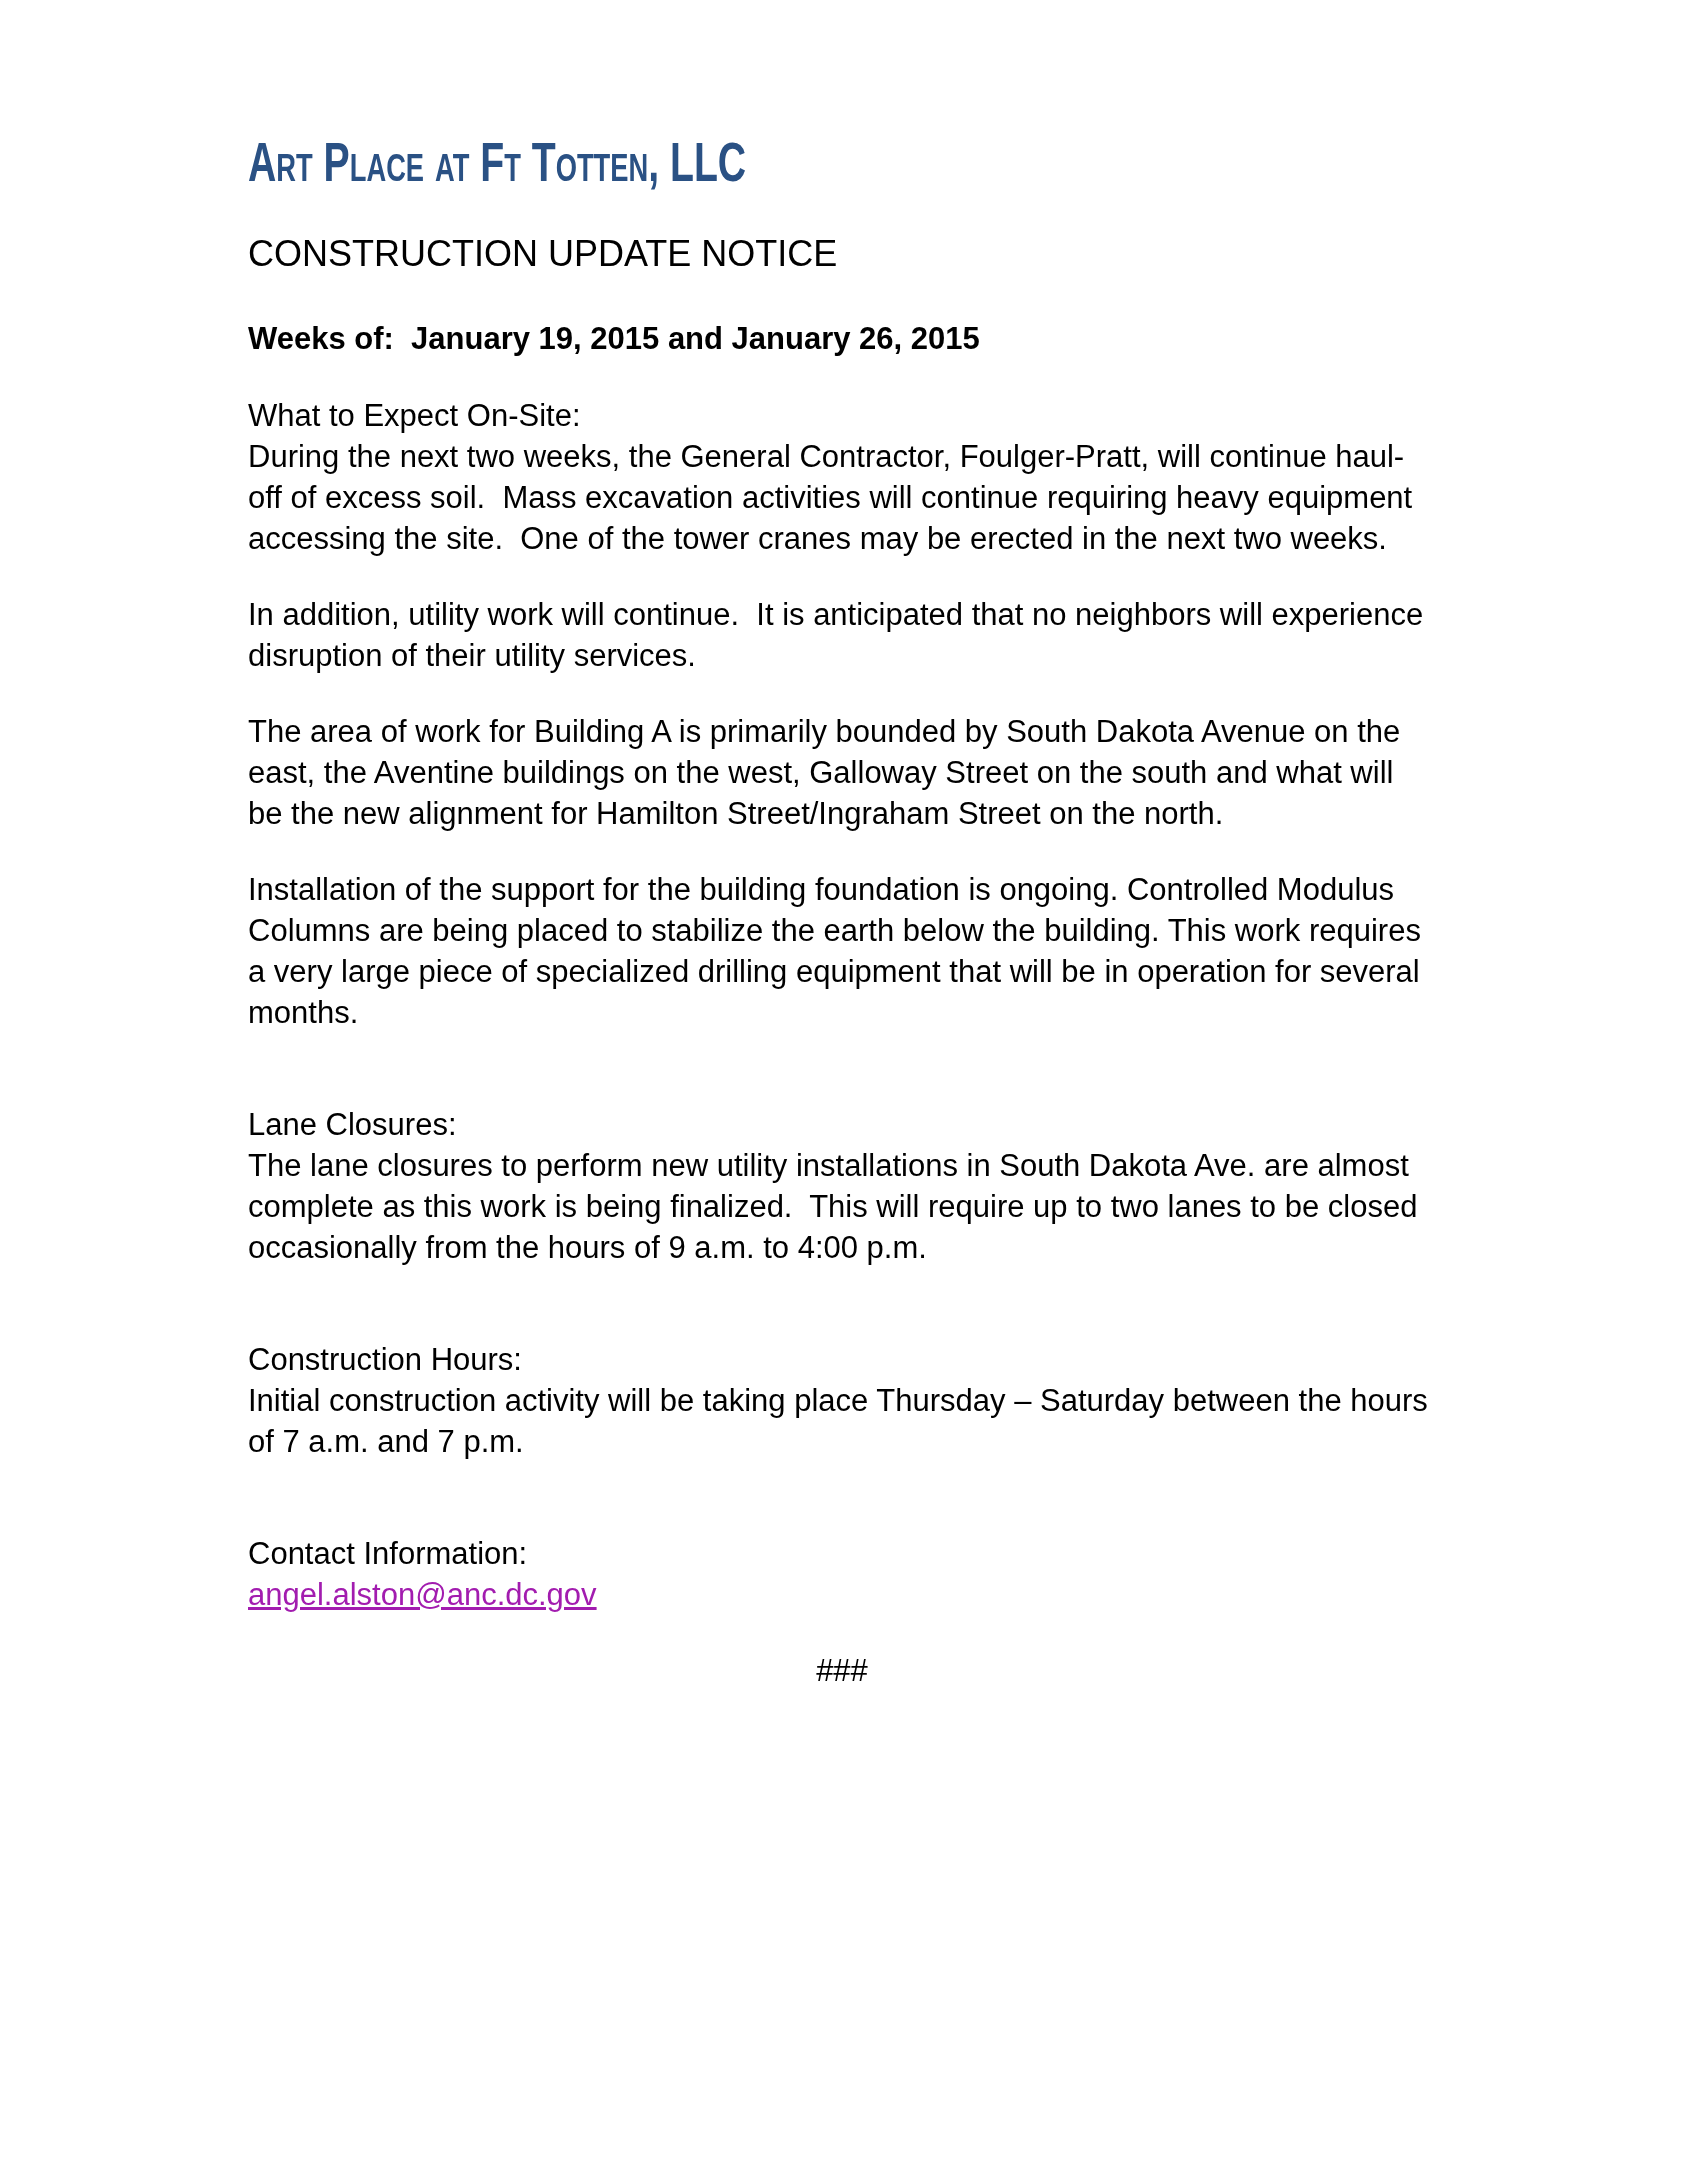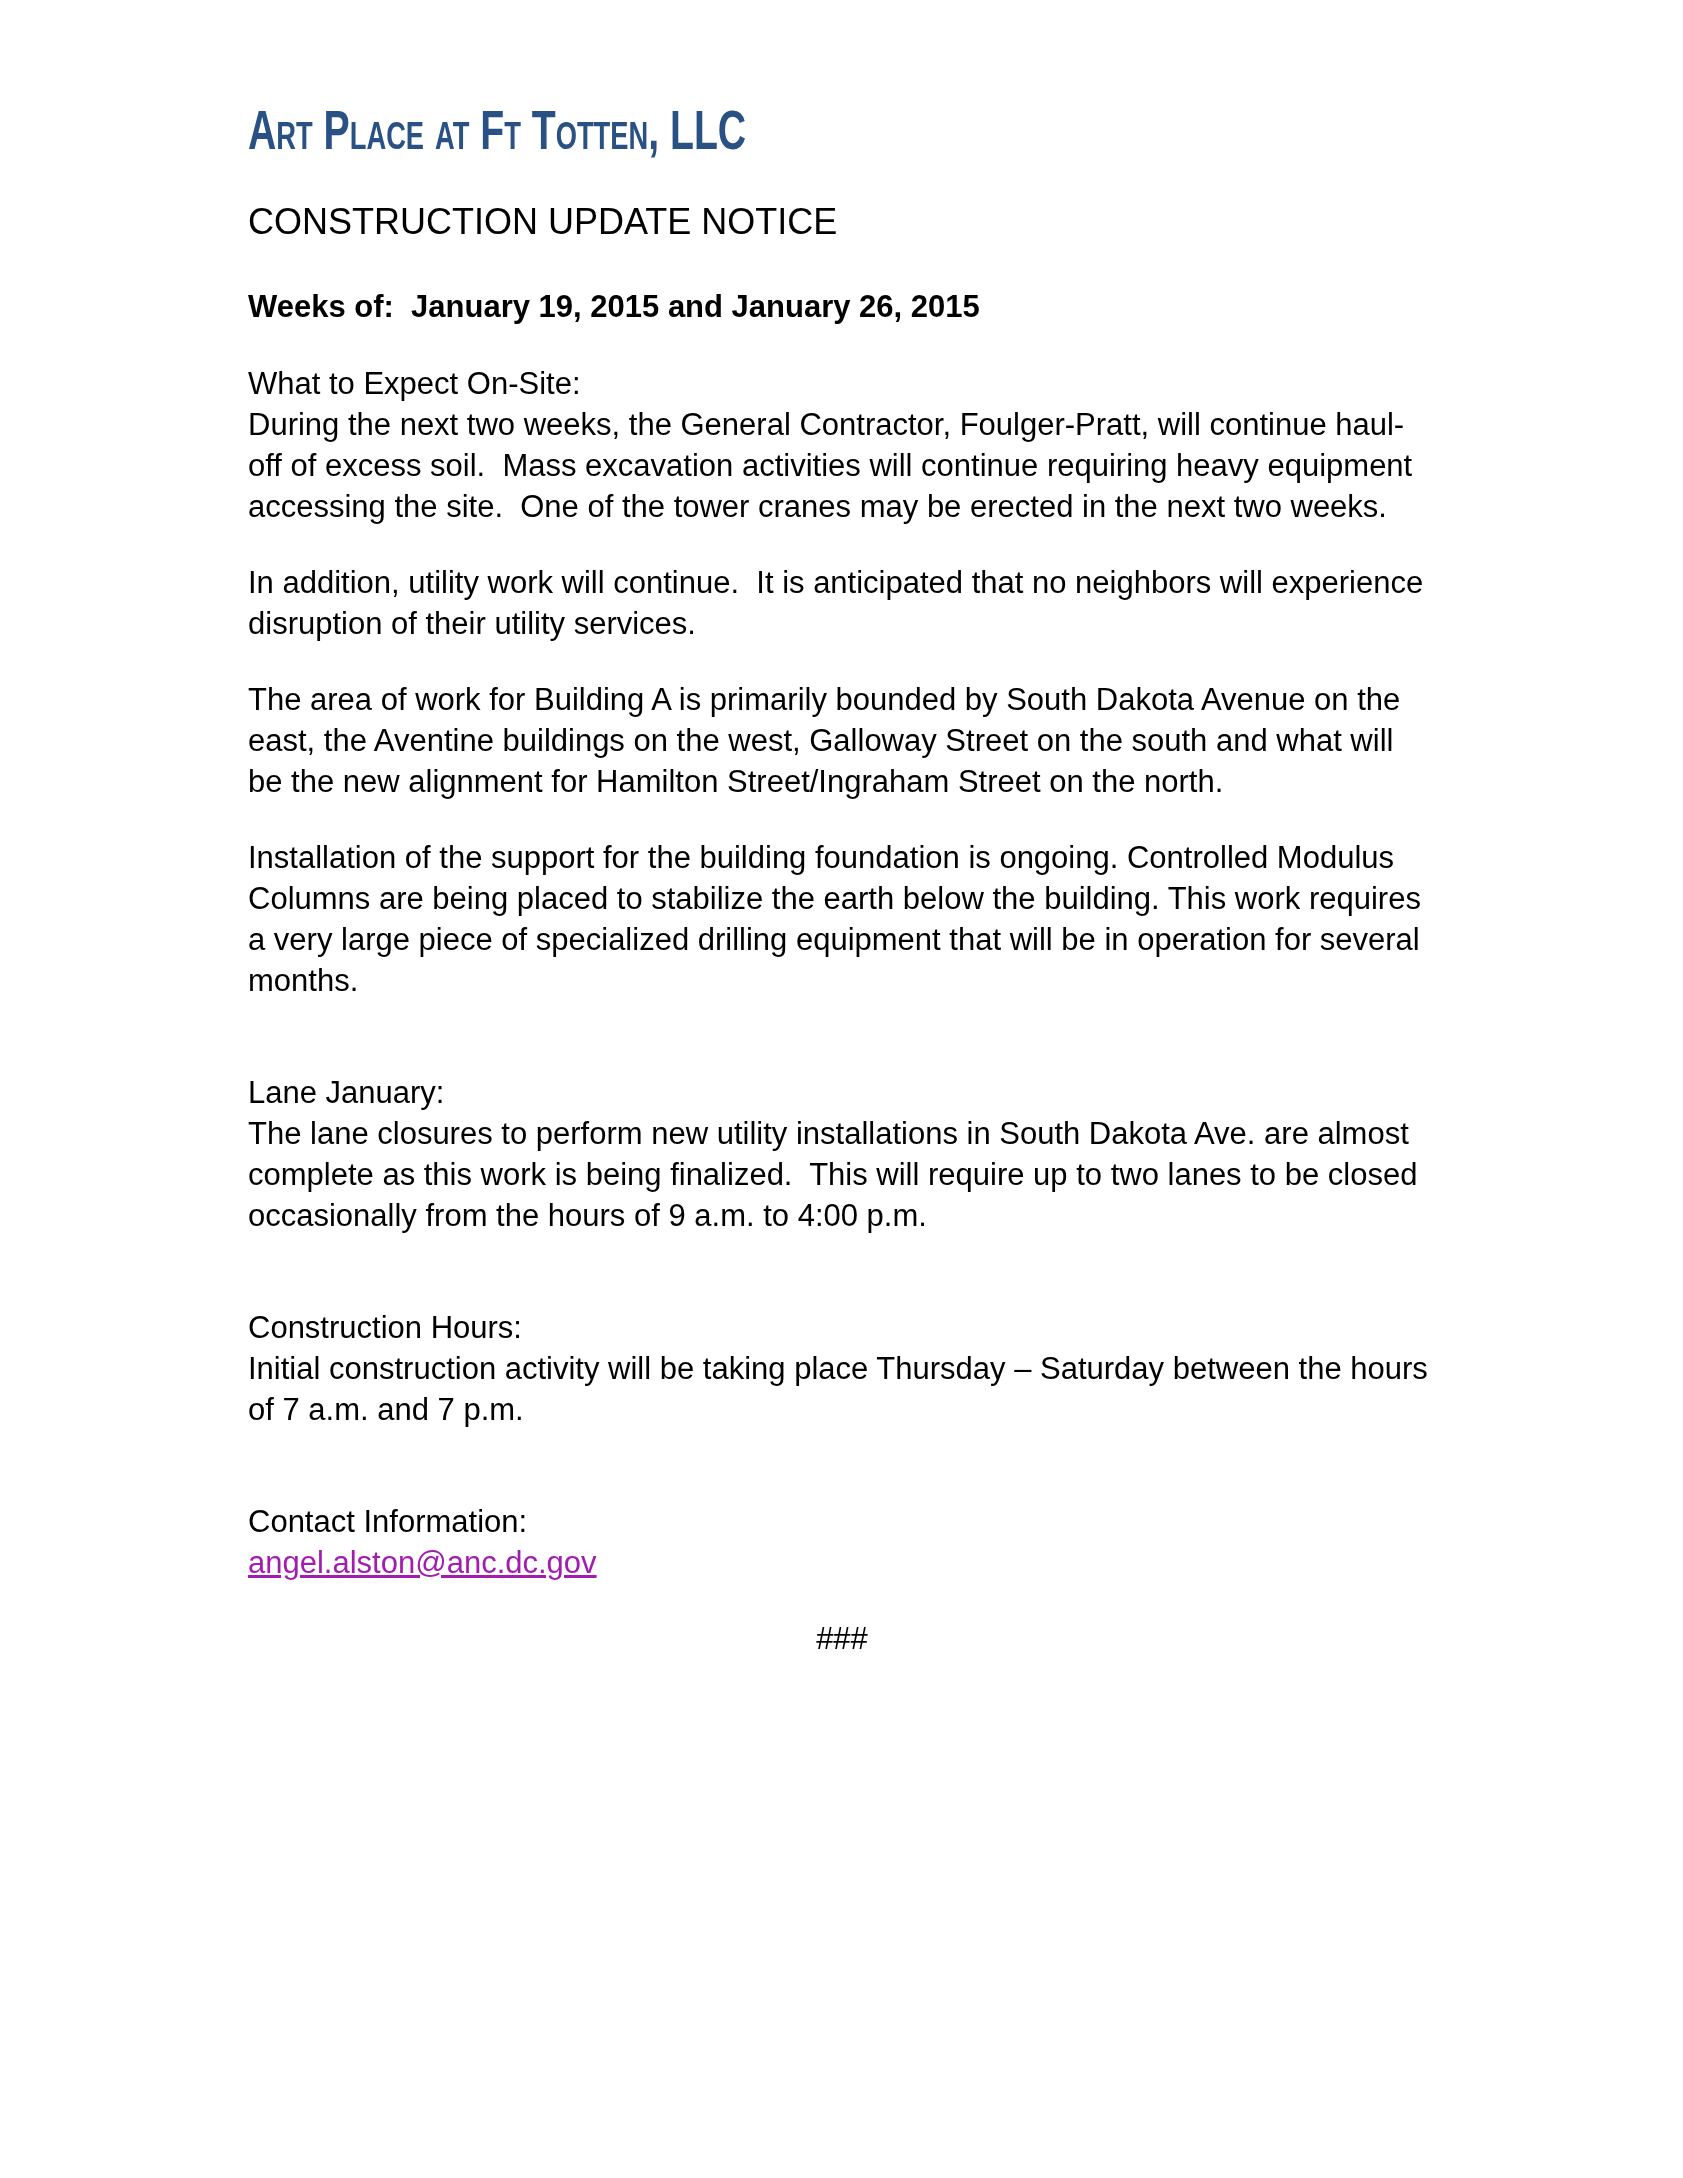--- a/index.html
+++ b/index.html
@@ -12,20 +12,21 @@
     width: 1683px;
     height: 1744px;
     box-sizing: border-box;
     background: #ffffff;
     padding: 99px 248px 13px 248px;
     font-family: "Liberation Sans", sans-serif;
     font-size: 31px;
     line-height: 41px;
     color: #000000;
     overflow: hidden;
+    margin-top: 32px;
   }
   .content {
     width: 1188px;
   }
   .company-title {
     font-variant: small-caps;
     font-weight: 600;
     font-size: 56px;
     line-height: 61px;
     color: #2A5184;
@@ -88,21 +89,21 @@
 
     <div class="section first">
       <div class="section-heading">What to Expect On-Site:</div>
       <p class="after-heading">During the next two weeks, the General Contractor, Foulger-Pratt, will continue haul-off of excess soil.  Mass excavation activities will continue requiring heavy equipment accessing the site.  One of the tower cranes may be erected in the next two weeks.</p>
       <p>In addition, utility work will continue.  It is anticipated that no neighbors will experience disruption of their utility services.</p>
       <p>The area of work for Building A is primarily bounded by South Dakota Avenue on the east, the Aventine buildings on the west, Galloway Street on the south and what will be the new alignment for Hamilton Street/Ingraham Street on the north.</p>
       <p>Installation of the support for the building foundation is ongoing. Controlled Modulus Columns are being placed to stabilize the earth below the building. This work requires a very large piece of specialized drilling equipment that will be in operation for several months.</p>
     </div>
 
     <div class="section">
-      <div class="section-heading">Lane January:</div>
+      <div class="section-heading">Lane Closures:</div>
       <p class="after-heading">The lane closures to perform new utility installations in South Dakota Ave. are almost complete as this work is being finalized.  This will require up to two lanes to be closed occasionally from the hours of 9 a.m. to 4:00 p.m.</p>
     </div>
 
     <div class="section">
       <div class="section-heading">Construction Hours:</div>
       <p class="after-heading">Initial construction activity will be taking place Thursday – Saturday between the hours of 7 a.m. and 7 p.m.</p>
     </div>
 
     <div class="section">
       <div class="section-heading">Contact Information:</div>

